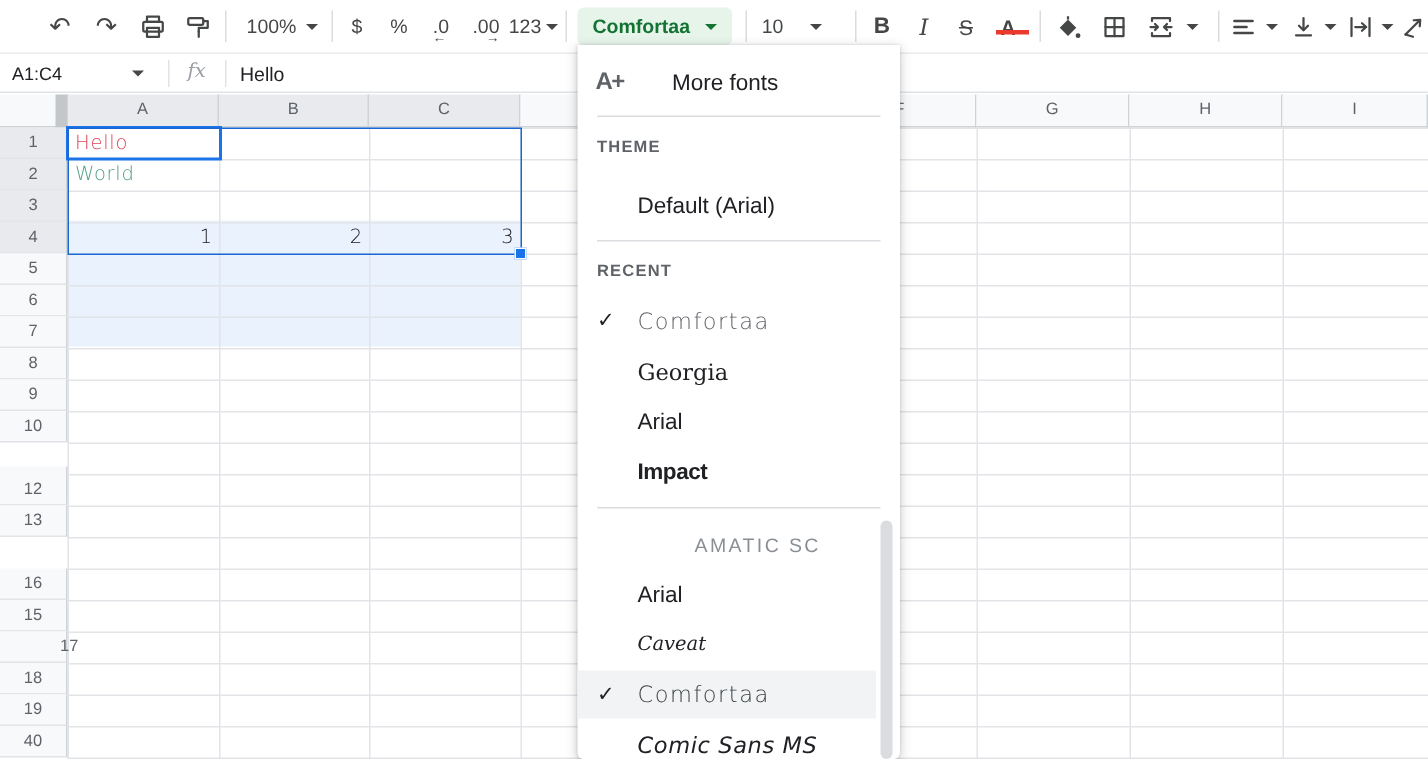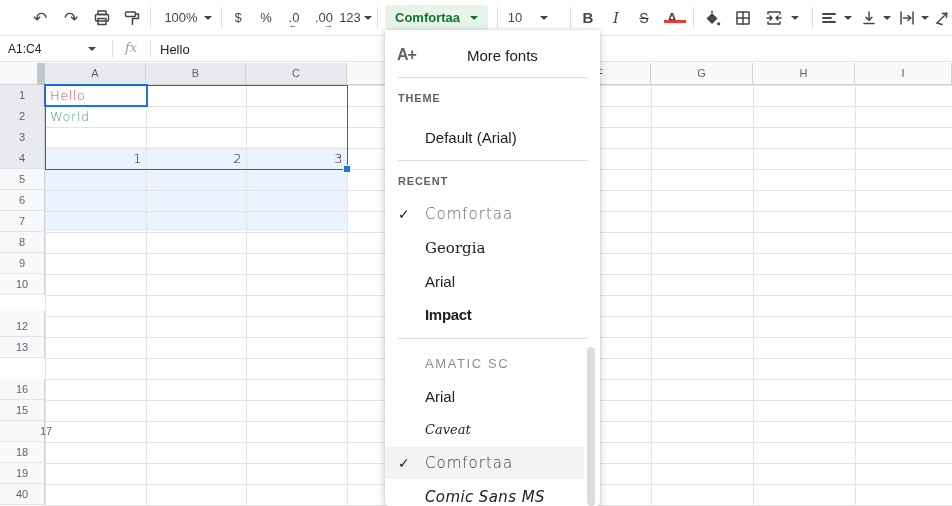--- a/index.html
+++ b/index.html
@@ -327,21 +327,21 @@
   <span id="name-caret" class="caret" style="border-top-width:4px;"></span>
   <div class="fsep" style="left:112px;"></div>
   <span id="fx">fx</span>
   <div class="fsep" style="left:150px;"></div>
   <span id="formula-value">Hello</span>
 </div>
 
 <div id="font-menu">
   <div class="mi" style="top:10px;height:30px;">
     <span id="more-fonts-icon">A+</span>
-    <span style="margin-left:82px;">More fonts</span>
+    <span style="margin-left:63px;">More fonts</span>
   </div>
   <div class="mdiv" style="top:47px;"></div>
 
   <div class="mlabel" style="top:62px;">THEME</div>
   <div class="mi f-arial" style="top:95px;height:24px;">
     <span class="lab">Default (Arial)</span>
   </div>
 
   <div class="mdiv" style="top:130px;"></div>
   <div class="mlabel" style="top:145px;">RECENT</div>
@@ -355,21 +355,21 @@
   </div>
   <div class="mi" style="top:239px;height:24px;">
     <span class="lab f-arial">Arial</span>
   </div>
   <div class="mi" style="top:272px;height:24px;">
     <span class="lab f-impact">Impact</span>
   </div>
 
   <div class="mdiv" style="top:308px;"></div>
 
-  <div class="mi" style="top:322px;height:22px;">
+  <div class="mi" style="top:322px;height:22px;margin-left:38px;">
     <span class="lab f-amatic">Amatic SC</span>
   </div>
   <div class="mi" style="top:355px;height:22px;">
     <span class="lab f-arial">Arial</span>
   </div>
   <div class="mi" style="top:388px;height:22px;">
     <span class="lab f-caveat">Caveat</span>
   </div>
   <div class="mi hl" style="top:417px;height:32px;">
     <span class="check">✓</span>

